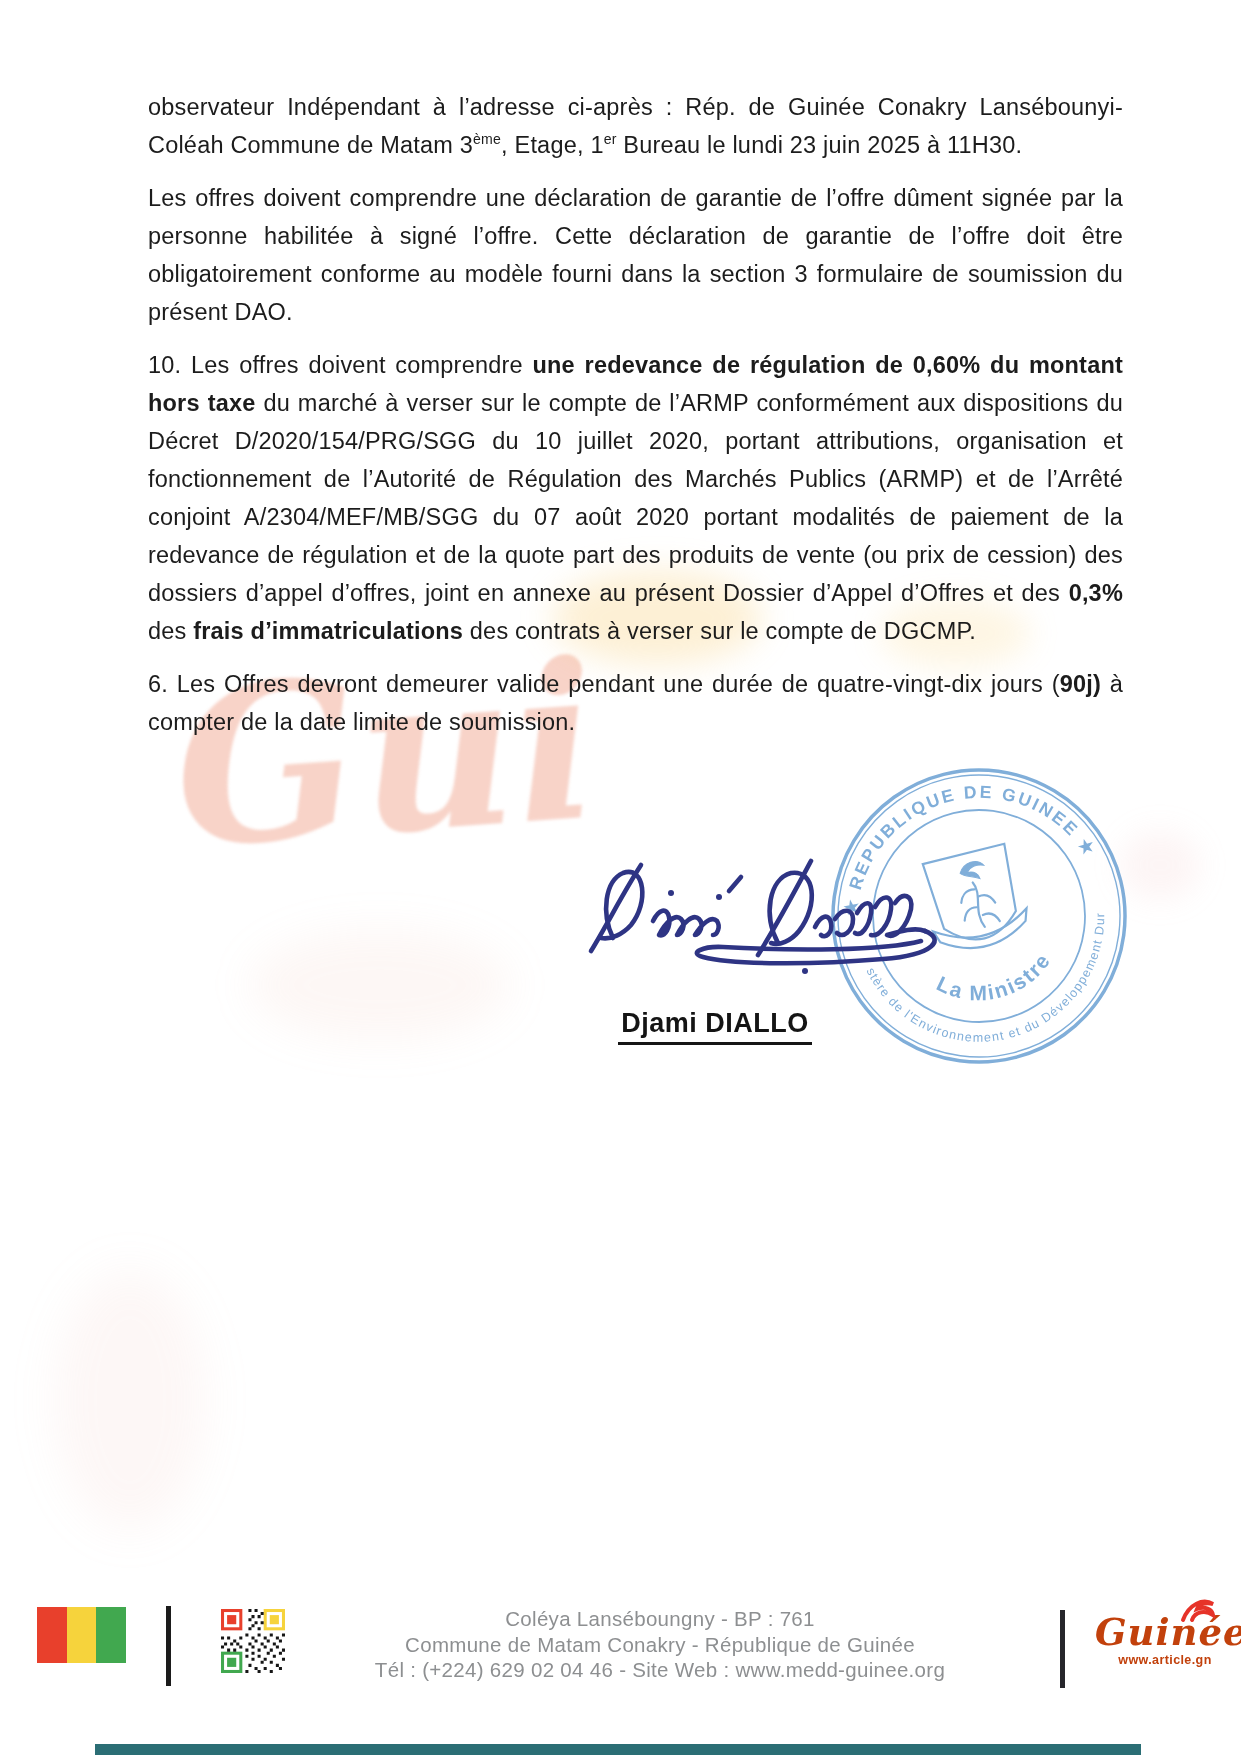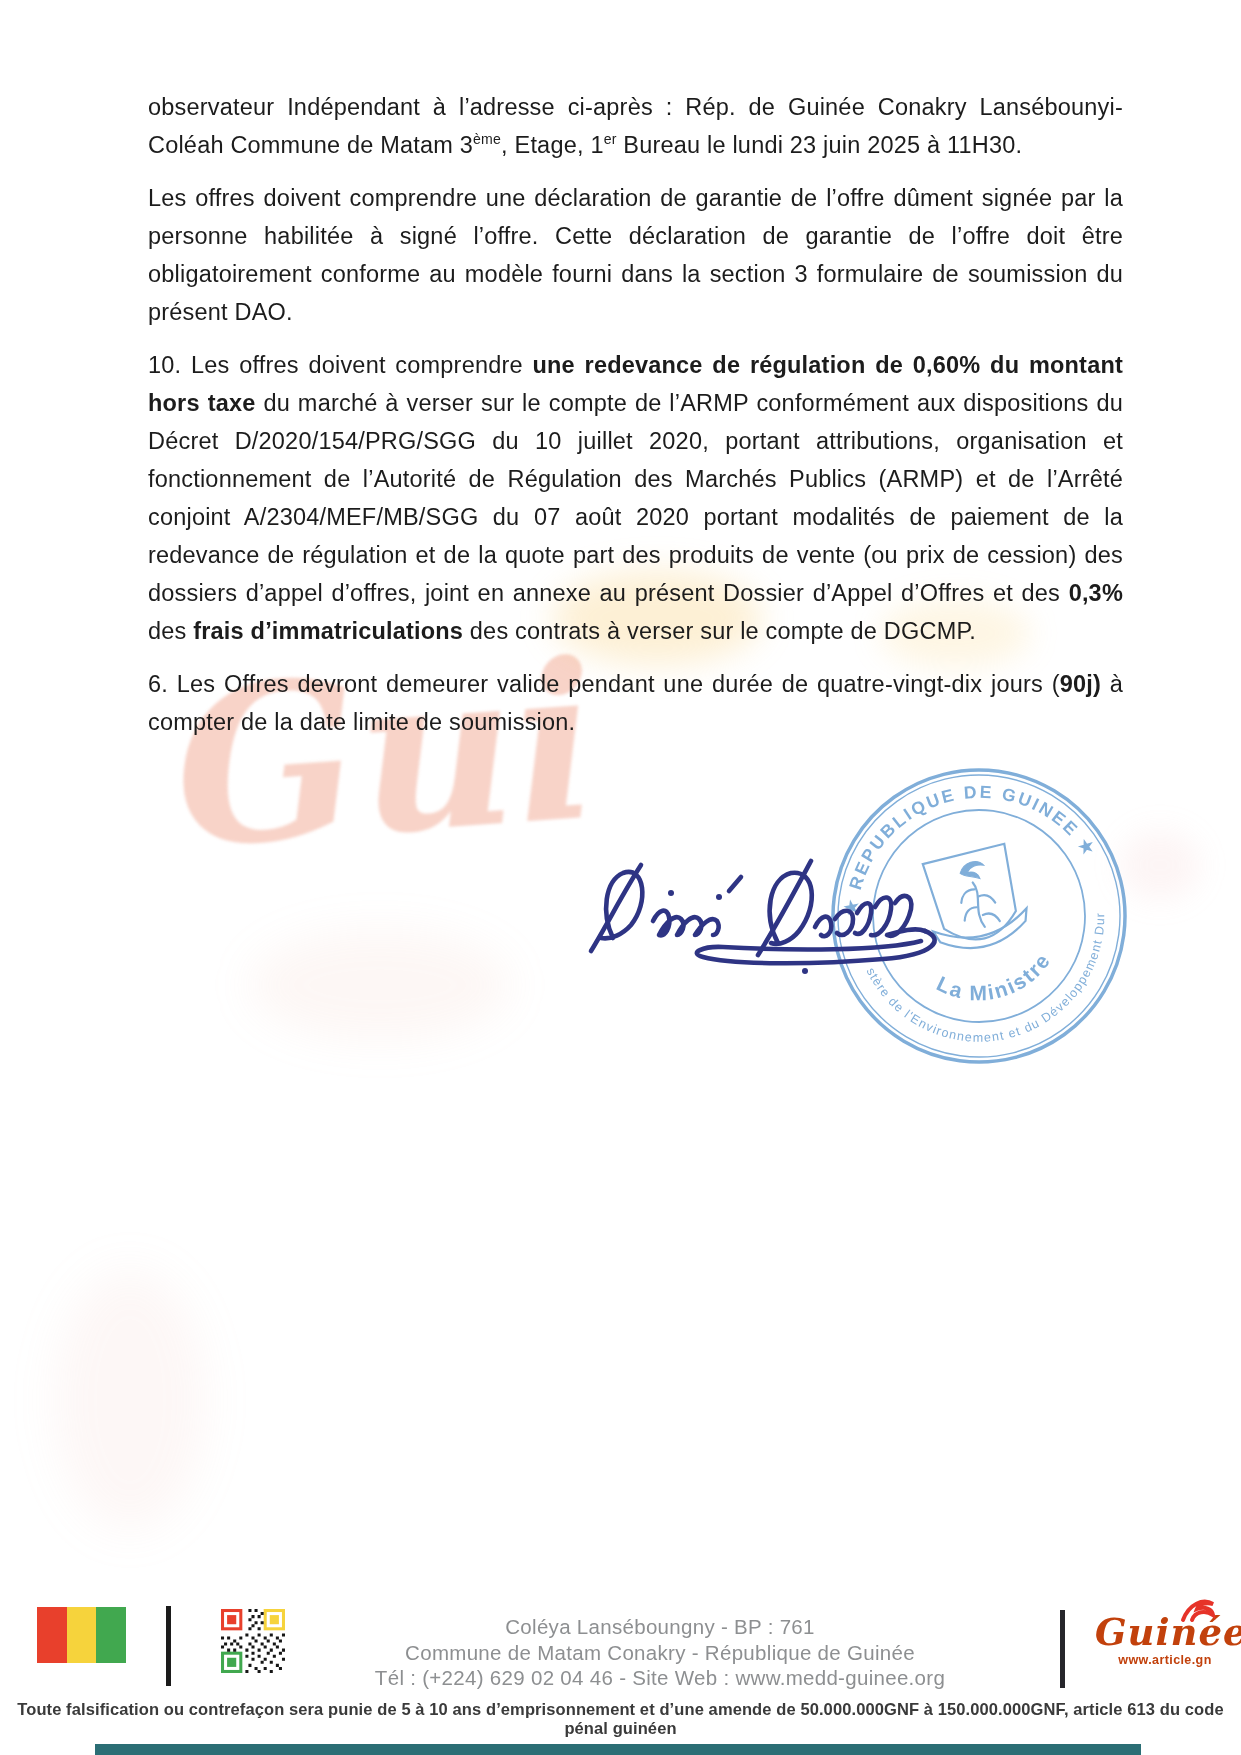--- a/index.html
+++ b/index.html
@@ -42,21 +42,21 @@
     border-bottom:3.5px solid #151515;padding:0 3px 3px 3px;color:#141414;
   }
 
   
   .flag{position:absolute;left:37px;top:1607px;width:89px;height:56px;display:flex;}
   .flag div{flex:1;}
   .fdiv1{position:absolute;left:166px;top:1606px;width:5px;height:80px;background:#1b1b1b;}
   .qr{position:absolute;left:221px;top:1609px;width:64px;height:64px;}
   .addr{
     position:absolute;left:300px;top:1606px;width:720px;text-align:center;
-    color:#8d8f91;font-size:20.5px;line-height:25.5px;letter-spacing:0.3px;margin-top:8px;
+    color:#8d8f91;font-size:20.5px;line-height:25.5px;letter-spacing:0.3px;
   }
   .fdiv2{position:absolute;left:1060px;top:1610px;width:5px;height:78px;background:#26262b;}
   .brand{position:absolute;left:1095px;top:1612px;width:140px;text-align:center;color:#c2410c;}
   .brand .brand-word{
     font-family:"DejaVu Serif",serif;font-style:italic;font-weight:bold;
     font-size:37px;line-height:40px;letter-spacing:1px;display:block;
   }
   .brand .brand-url{font-size:12.5px;font-weight:bold;letter-spacing:0.4px;display:block;margin-top:1px;}
   .brand .bird{position:absolute;right:14px;top:-16px;}
   .legal{
@@ -139,20 +139,21 @@
         <path d="M372 88 C392 96 382 112 330 116 C260 122 180 122 150 114 C135 110 150 103 170 104 C240 108 330 108 368 98"></path>
       </g>
       <g fill="#2e3484" stroke="none">
         <circle cx="118" cy="50" r="3"></circle>
         <circle cx="166" cy="54" r="3"></circle>
         <circle cx="252" cy="128" r="3"></circle>
       </g>
     </svg>
   </div>
 
+  <div class="typed-name"><span>Djami DIALLO</span></div>
 
   <div class="flag">
     <div style="background:#e8402c"></div>
     <div style="background:#f6d33c"></div>
     <div style="background:#41a84f"></div>
   </div>
   <div class="fdiv1"></div>
 
   <div class="qr">
     <svg width="64" height="64" viewBox="0 0 63 63">
@@ -182,16 +183,15 @@
   <div class="fdiv2"></div>
 
   <div class="brand">
     <svg class="bird" width="42" height="28" viewBox="0 0 42 28">
       <path d="M4 24 C10 8 24 2 34 8 C27 6 20 8 18 13 C26 10 33 13 34 19 C27 14 16 15 13 24" fill="none" stroke="#e63329" stroke-width="4" stroke-linecap="round"></path>
     </svg>
     <span class="brand-word">Guinée</span>
     <span class="brand-url">www.article.gn</span>
   </div>
 
-  <div class="legal">Toute falsification ou contrefaçon sera punie de 5 à 10 ans d’emprisonnement et d’une amende de 50.000.000GNF à 150.000.000GNF, article 613 du code pénal guinéen</div>
   <div class="bottom-bar"></div>
 
 </div>
 
 </body></html>

